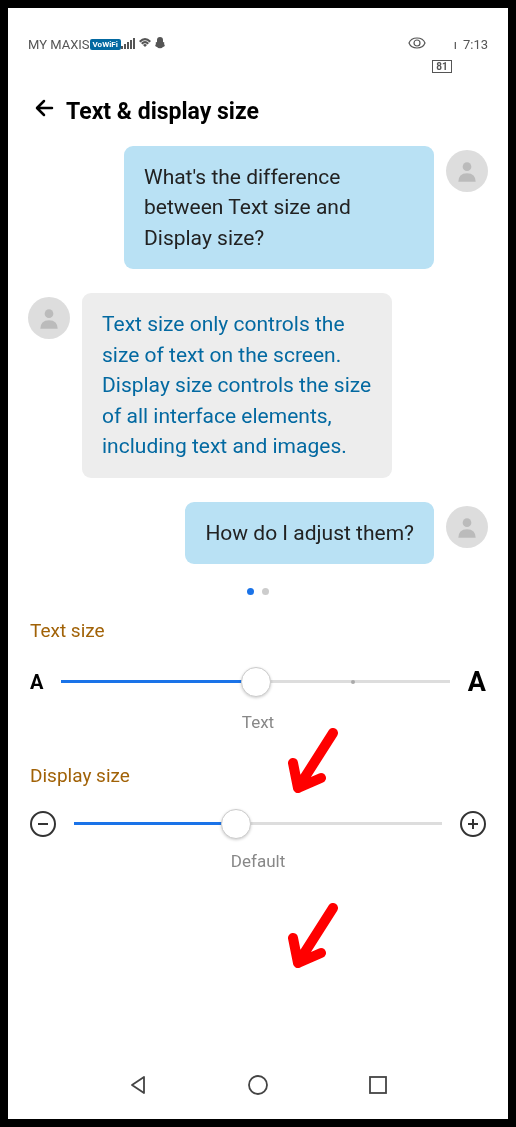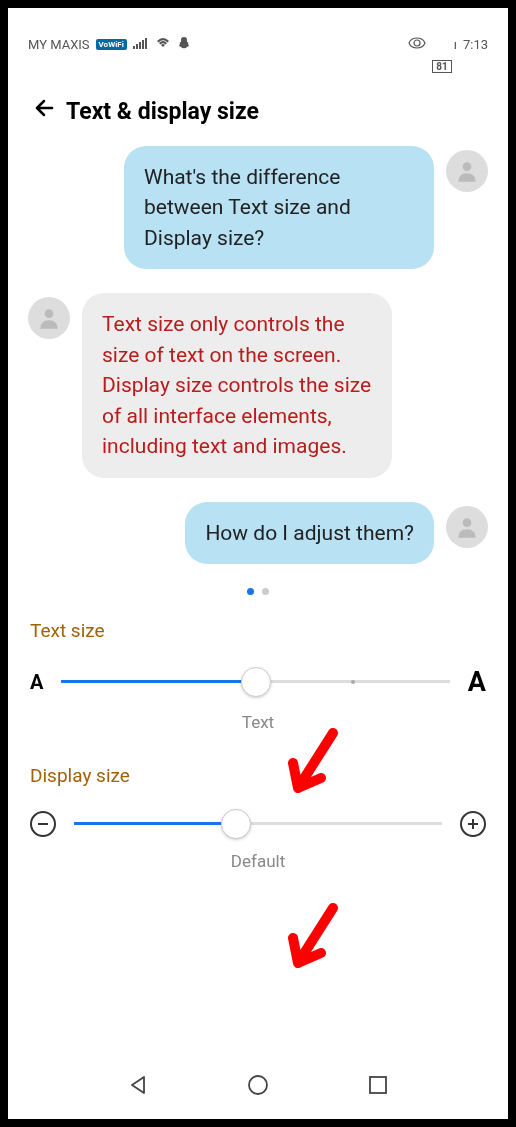--- a/index.html
+++ b/index.html
@@ -20,21 +20,21 @@
       display: flex;
       justify-content: space-between;
       align-items: center;
       padding: 8px 20px 4px;
       font-size: 13px;
       color: #555;
     }
     .status-left {
       display: flex;
       align-items: center;
-      gap: 6px;
+      gap: 0;
     }
     .vowifi {
       background: #0369a1;
       color: #fff;
       font-size: 8px;
       padding: 1px 3px;
       border-radius: 2px;
       font-weight: bold;
     }
     .status-right {
@@ -90,32 +90,32 @@
       flex-shrink: 0;
       margin-top: 4px;
     }
     .avatar svg {
       width: 26px;
       height: 26px;
       fill: #bbb;
     }
     .bubble {
       padding: 16px 20px;
-      border-radius: 22px;
+      border-radius: 9px;
       font-size: 21px;
       line-height: 1.45;
       max-width: 310px;
     }
     .bubble.blue {
       background: #b9e1f4;
       color: #222;
     }
     .bubble.gray {
       background: #ededed;
-      color: #b91c1c;
+      color: #0369a1;
     }
     .page-dots {
       display: flex;
       justify-content: center;
       gap: 8px;
       margin: 12px 0 24px;
     }
     .dot {
       width: 7px;
       height: 7px;

